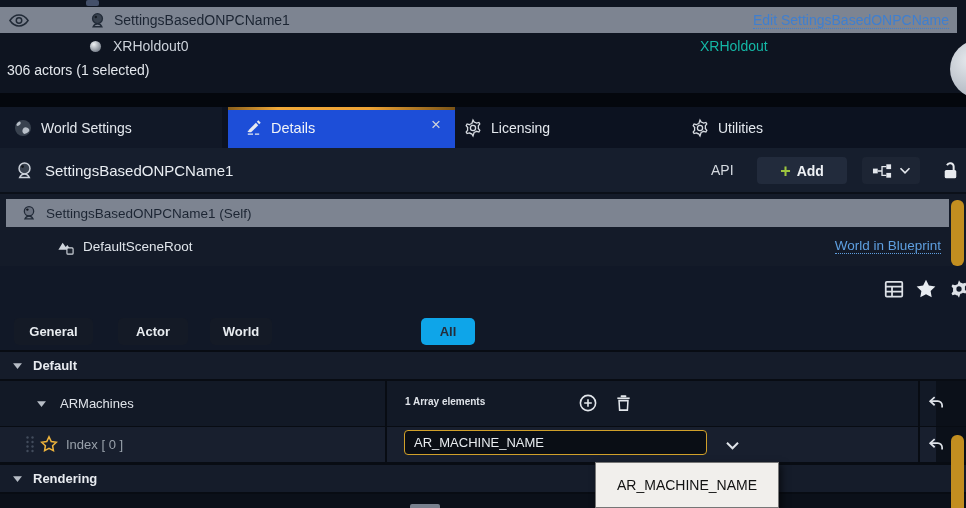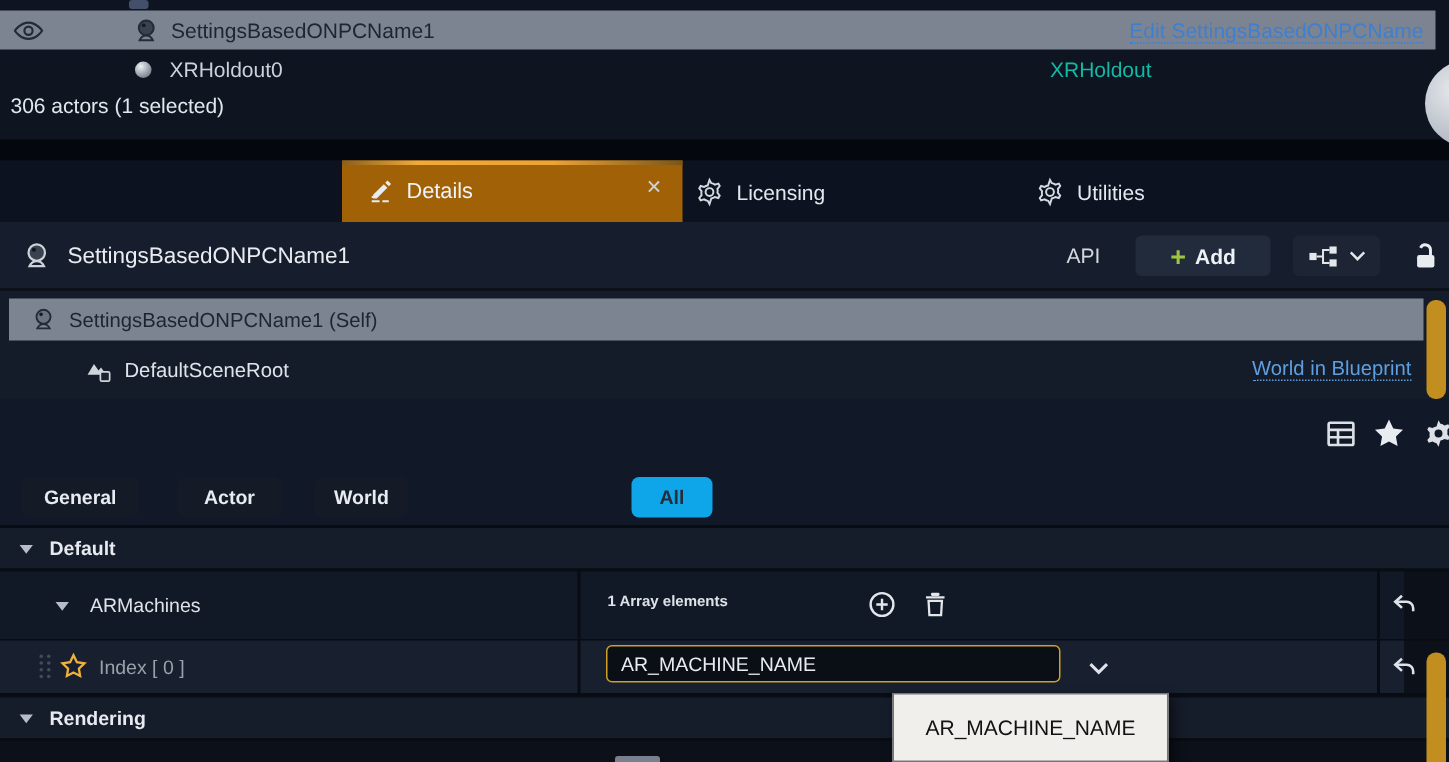--- a/index.html
+++ b/index.html
@@ -19,21 +19,21 @@
   .out-row2{left:0;top:33px;width:957px;height:26px;display:flex;align-items:center;}
   .out-row2 .lbl{color:#ccd2da;font-size:14px;}
   .out-type{position:absolute;left:700px;color:#14b8a6;font-size:14px;}
   .out-status{left:7px;top:62px;font-size:14px;color:#e3e7ec;}
 
   
   .gap-strip{left:0;top:93px;width:966px;height:14px;background:#04070d;}
   .tabbar{left:0;top:107px;width:966px;height:41px;background:#0c1220;}
   .tab{position:absolute;top:0;height:41px;display:flex;align-items:center;cursor:pointer;}
   .tab .tlbl{font-size:14px;color:#e4e8ee;margin-left:8px;}
-  .tab-active{background:#a16207;}
+  .tab-active{background:#1d4ed8;}
   .tab-accent{position:absolute;left:0;top:0;width:100%;height:3px;
     background:linear-gradient(90deg,#8a5f1c,#f0a93a 22%,#eda336 62%,#7a5418);}
   .tab-close{position:absolute;right:14px;top:9px;font-size:17px;color:#cfd4da;cursor:pointer;line-height:1;}
 
   
   .dheader{left:0;top:148px;width:966px;height:44px;background:#161e2d;display:flex;align-items:center;}
   .dtitle{font-size:15px;color:#e9edf2;margin-left:10px;}
   .api{position:absolute;left:711px;font-size:14px;color:#d4d9df;cursor:pointer;}
   .addbtn{position:absolute;left:757px;top:9px;width:90px;height:27px;background:#222b3c;border-radius:4px;
     display:flex;align-items:center;justify-content:center;gap:6px;cursor:pointer;}
@@ -126,20 +126,30 @@
       <span class="lbl" style="margin-left:9px">XRHoldout0</span>
       <span class="out-type">XRHoldout</span>
     </div>
 
     <div class="abs out-status">306 actors (1 selected)</div>
   </div>
 
   <div class="abs gap-strip"></div>
 
   <div class="abs tabbar">
+    <div class="tab" style="left:0;width:222px;background:#111827;">
+      <span class="ico" style="margin-left:13px">
+        <svg width="20" height="20" viewBox="0 0 20 20">
+            <circle cx="10" cy="10" r="8" fill="#39424f"></circle>
+            <path d="M6.5 3.6c2 .8 1.4 3-.6 4-1.6.8-2.6.1-2.4-1 .5-1.4 1.6-2.4 3-3z" fill="#b9c0c9"></path>
+            <path d="M12.5 9.2c2.8.2 4.6 2.2 3.6 4a8 8 0 0 1-4.6 2.9c-1.9-1-2.7-3-1.7-4.9.6-1.2 1.4-2 2.7-2z" fill="#b9c0c9"></path>
+          </svg>
+      </span>
+      <span class="tlbl">World Settings</span>
+    </div>
 
     <div class="tab tab-active" style="left:228px;width:227px;">
       <span class="tab-accent"></span>
       <span class="ico" style="margin-left:16px">
         <svg width="19" height="19" viewBox="0 0 20 20">
             <path d="M5 12.5l7.5-7.5 2.5 2.5L7.5 15H5v-2.5z" fill="#e8ebf0"></path>
             <path d="M13.5 4l1.6-1.6 2.5 2.5L16 6.5z" fill="#e8ebf0"></path>
             <path d="M4 17h5.5M11.5 17H16M4 14h1.5" stroke="#e8ebf0" stroke-width="1.3"></path>
           </svg>
       </span>

